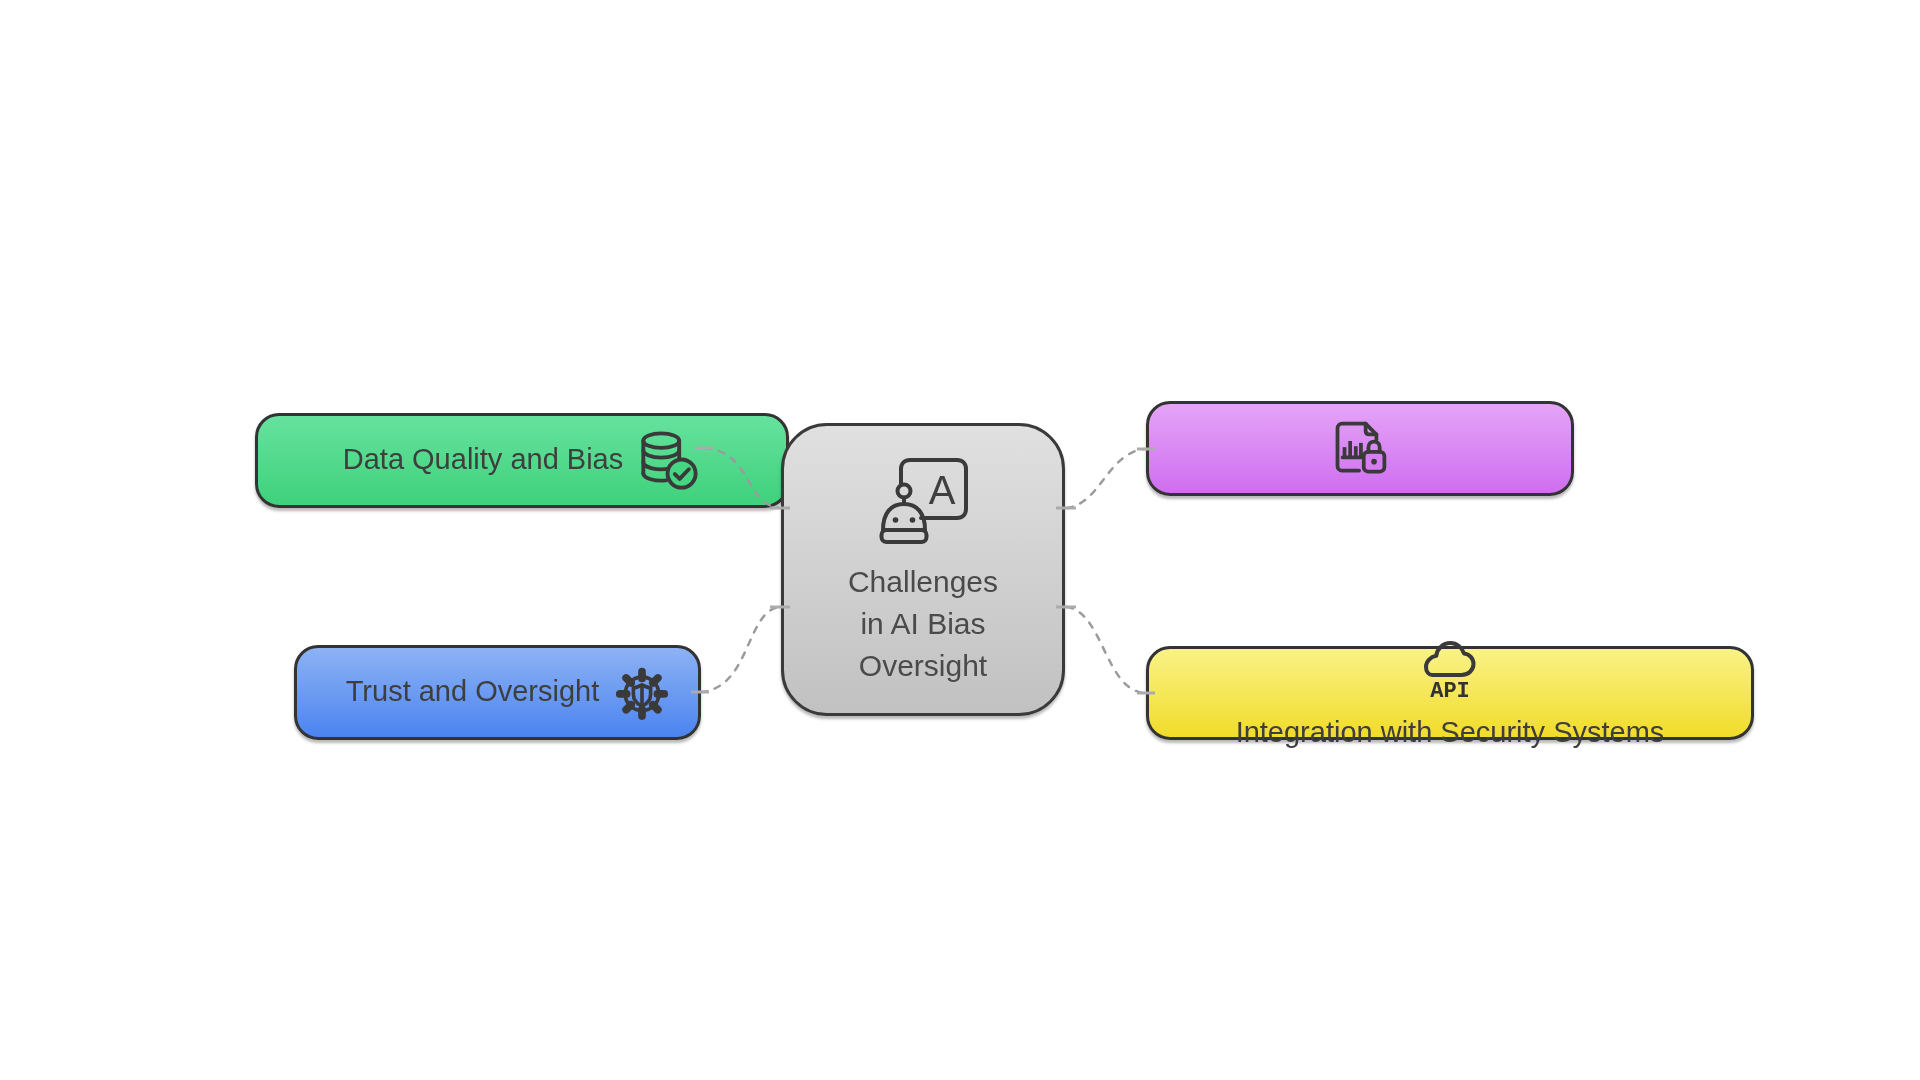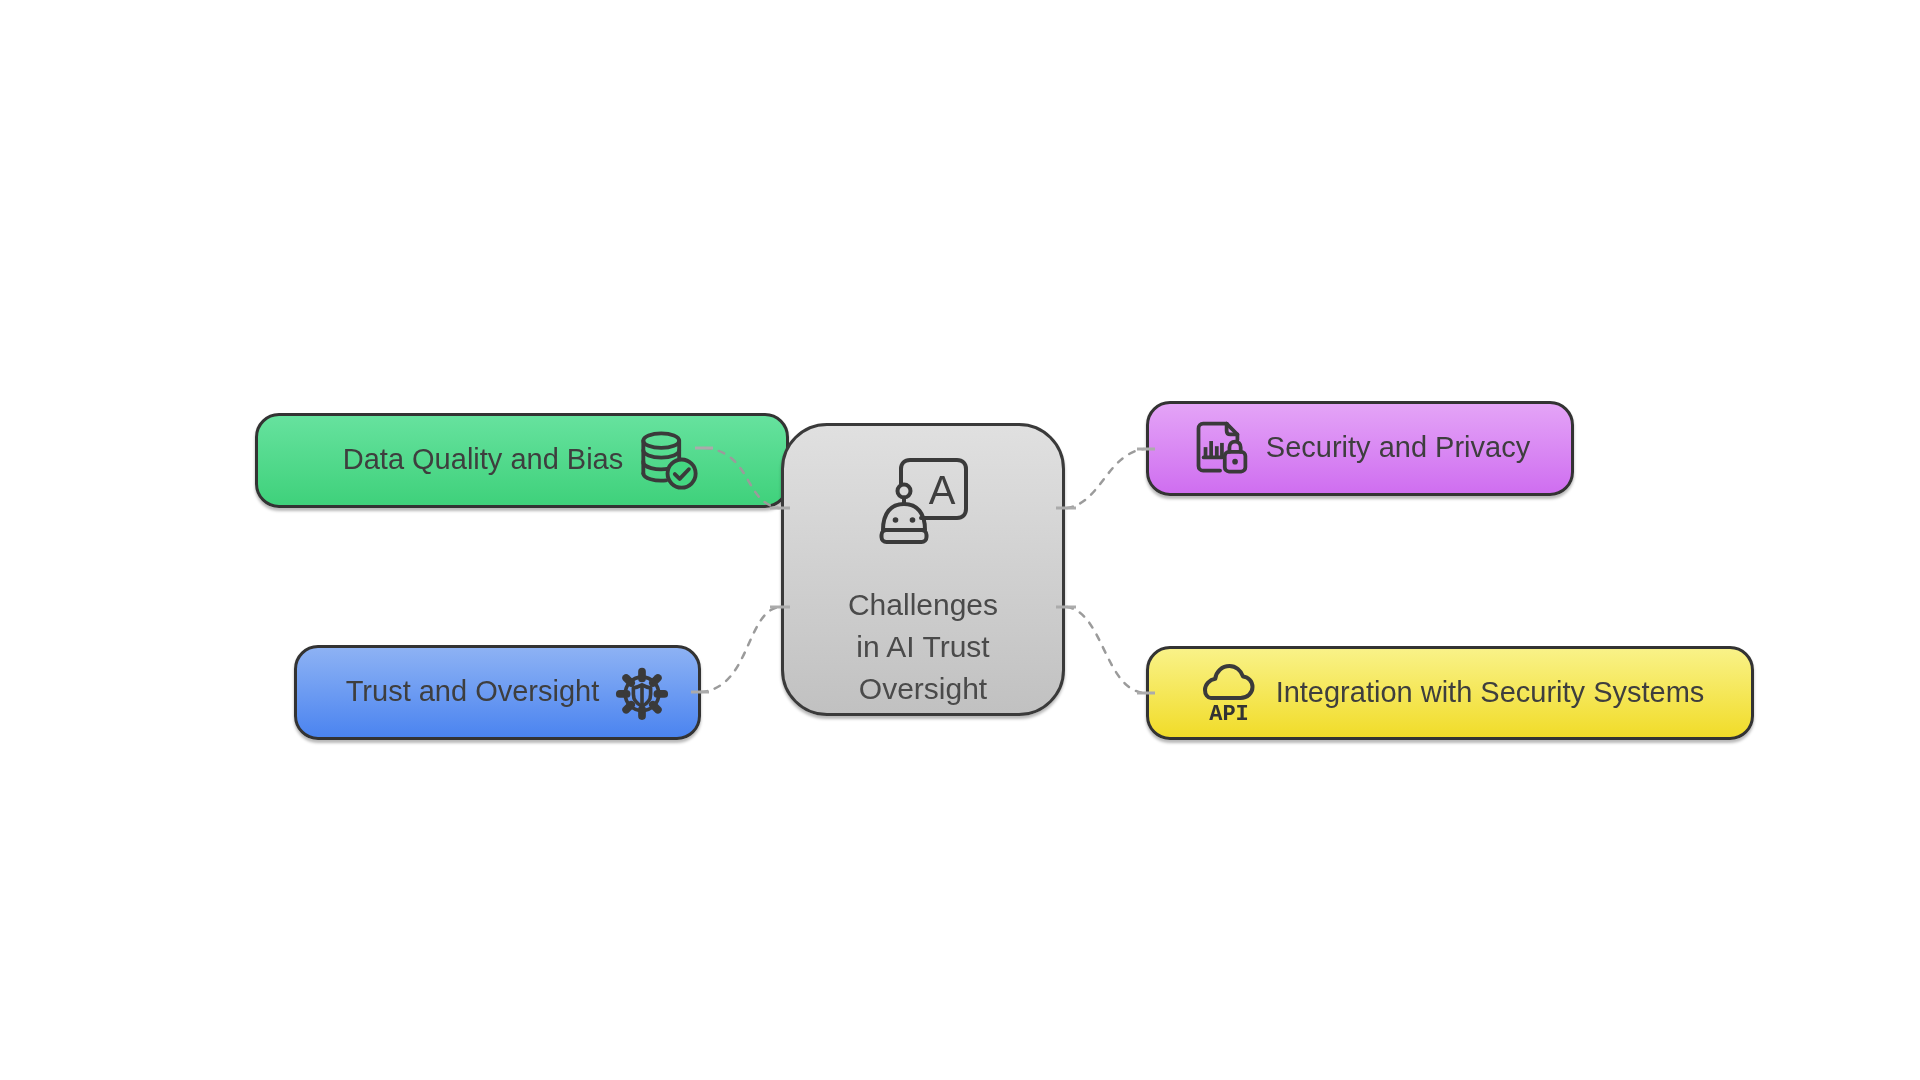--- a/index.html
+++ b/index.html
@@ -17,23 +17,23 @@
     font-size:29px; color:#3e3e3e; white-space:nowrap;
   }
   .leaf .label { position:relative; top:-1px; }
   #node-center {
     left:781px; top:423px; width:284px; height:293px; border-radius:46px;
     flex-direction:column; justify-content:flex-start; padding-top:28px;
   }
   #node-data-quality { left:255px;  top:413px; width:534px; height:95px; }
   #node-trust        { left:294px;  top:645px; width:407px; height:95px; }
   #node-security     { left:1146px; top:401px; width:428px; height:95px; }
-  #node-integration  { left:1146px; top:646px; width:608px; height:94px; }
+  #node-integration  { left:1146px; top:646px; width:608px; height:94px;flex-direction:column; }
   .center-title {
-    margin-top:38px; text-align:center; font-size:30px; line-height:42px; color:#4a4a4a;
+    margin-top:15px; text-align:center; font-size:30px; line-height:42px; color:#4a4a4a;
   }
   .icon { flex:0 0 auto; display:block; }
   svg.connectors {
     position:absolute; left:0; top:0; width:1920px; height:1080px;
     pointer-events:none;
   }
   svg.connectors path.wire {
     fill:none; stroke:#9b9b9b; stroke-width:2.5;
     stroke-dasharray:6 8; stroke-linecap:round;
   }
@@ -93,21 +93,20 @@
           <path d="M15.5 41 V30"></path>
           <path d="M21.5 41 V23.5"></path>
           <path d="M27.5 41 V29"></path>
           <path d="M33 41 V25.5"></path>
         </g>
         <rect x="36" y="35" width="22" height="21" rx="4.5" fill="#d67ef1"></rect>
         <path d="M41 35 V30.5 C41 26.5 43.5 24 47 24 C50.5 24 53 26.5 53 30.5 V35"></path>
         <circle cx="47" cy="45.5" r="3" fill="#3a3a3a" stroke="none"></circle>
       </g>
     </svg>
-    <span class="label">Security and Privacy</span>
   </div>
 
   <div class="node leaf" id="node-integration" style="background: linear-gradient(rgb(249, 242, 136), rgb(241, 220, 41)); border-color: rgb(51, 51, 51); color: rgb(62, 62, 62);">
     <svg class="icon" width="66" height="66" viewBox="0 0 66 66">
       <path class="ic" d="M15 38 H44.5 C51.5 38 56.5 33 56.5 27 C56.5 21.4 52.4 17 47 16.5 C45.2 10.4 39.7 6 33.5 6 C26 6 20 11.6 19.3 18.7 C13.6 19.6 9 24.4 9 29.9 C9 34.5 11.6 38 15 38 Z"></path>
       <text x="33" y="60" text-anchor="middle" font-family="Liberation Mono, monospace" font-weight="bold" font-size="22" fill="#333333">API</text>
     </svg>
     <span class="label">Integration with Security Systems</span>
   </div>
 
@@ -119,21 +118,21 @@
         <path d="M33 43.5 V50"></path>
         <path d="M12 76 C12 59 20 50 33 50 C46 50 54 59 54 76 Z"></path>
         <rect x="10.5" y="76" width="45" height="12" rx="5"></rect>
         <circle cx="24.5" cy="66" r="2.8" fill="#3a3a3a" stroke="none"></circle>
         <circle cx="41.5" cy="66" r="2.8" fill="#3a3a3a" stroke="none"></circle>
       </g>
       <text x="71" y="50" text-anchor="middle" font-family="Liberation Sans, sans-serif" font-size="40" fill="#3f3f3f">A</text>
     </svg>
     <div class="center-title">
       <div>Challenges</div>
-      <div>in AI Trust</div>
+      <div>in AI Bias</div>
       <div>Oversight</div>
     </div>
   </div>
 
   <svg class="connectors" viewBox="0 0 1920 1080">
     <path class="wire" d="M 705 448 C 752 452 744 503 779 508"></path>
     <path class="wire" d="M 701 692 C 750 688 746 612 779 607"></path>
     <path class="wire" d="M 1067 508 C 1101 503 1107 454 1144 449"></path>
     <path class="wire" d="M 1067 607 C 1103 612 1105 689 1144 693"></path>
     <g>

